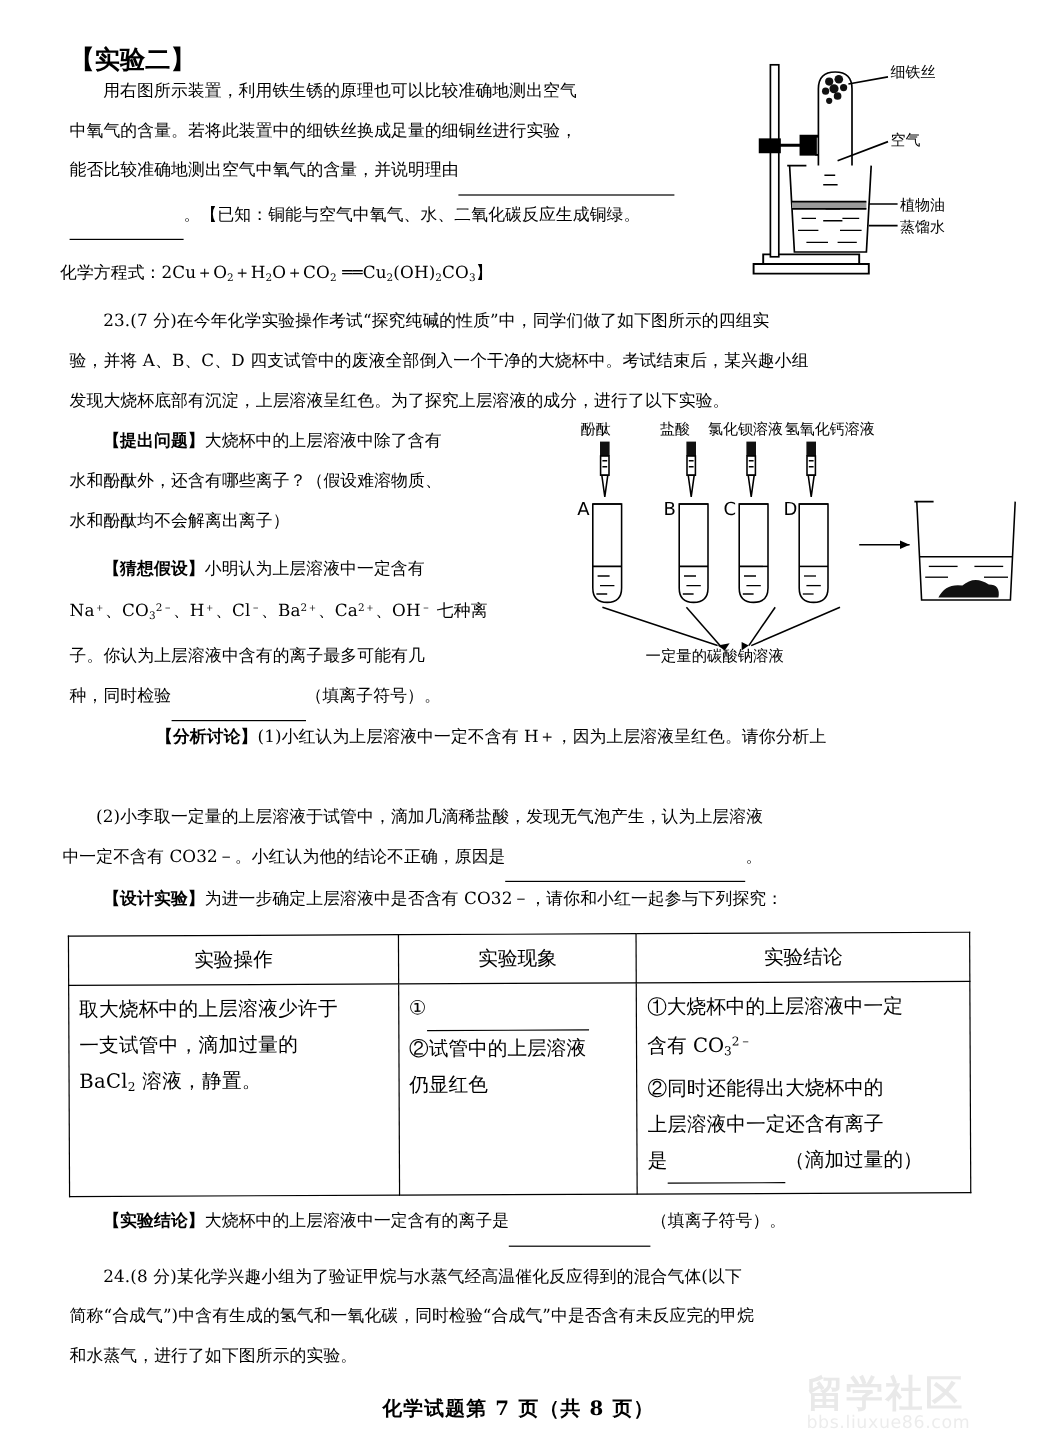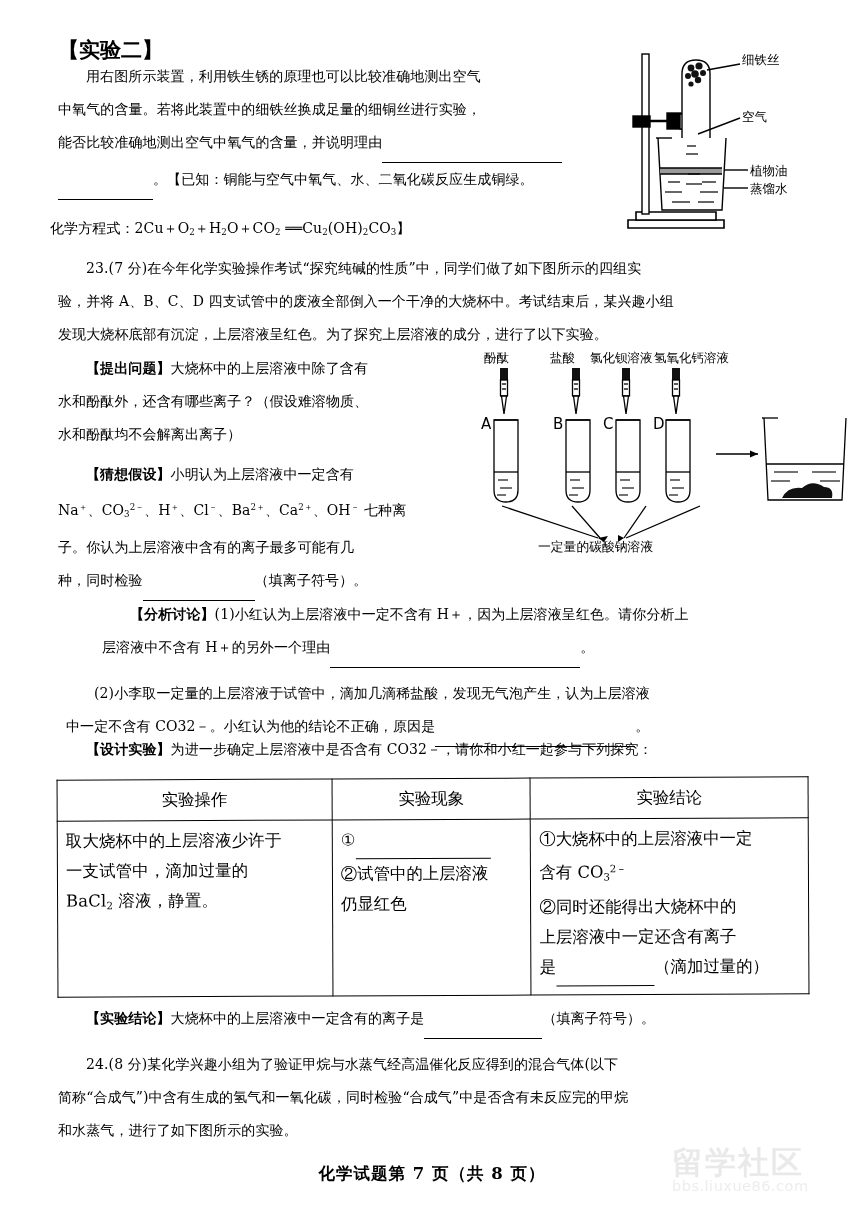--- a/index.html
+++ b/index.html
@@ -41,21 +41,21 @@
 
   
   #exp2-title { position: absolute; left: 58px; top: 36px; font-size: 21px; font-weight: 600;}
   #exp2-body  { position: absolute; left: 58px; top: 60px; width: 560px; }
   #exp2-eq    { position: absolute; left: 50px; top: 212px; width: 600px; font-size: 17px;}
 
   #q23        { position: absolute; left: 58px; top: 252px; width: 755px; }
   #q23-ask    { position: absolute; left: 58px; top: 352px; width: 400px; }
   #q23-guess  { position: absolute; left: 58px; top: 458px; width: 410px; }
   #q23-discuss{ position: absolute; left: 58px; top: 598px; width: 755px; margin-left: 44px; }
-  #q23-2      { position: absolute; left: 66px; top: 665px; width: 755px; margin-top: 12px; }
+  #q23-2      { position: absolute; left: 52px; top: 665px; width: 755px; }
   #q23-design { position: absolute; left: 58px; top: 733px; width: 755px; }
 
   #q23-concl  { position: absolute; left: 58px; top: 1002px; width: 760px; }
   #q24        { position: absolute; left: 58px; top: 1048px; width: 768px; }
 
   
   #exp-table {
     position: absolute;
     left: 57px;
     top: 778px;
@@ -327,23 +327,20 @@
       <text x="135" y="79" font-size="15">C</text>
       <text x="185" y="79" font-size="15">D</text>
 
       <text x="70" y="201" font-size="12.8">一定量的碳酸钠溶液</text>
     </svg>
   </div>
 
   <div id="q23-discuss">
     <p class="para indent">
       <span class="blk">【分析讨论】</span><span>(1)小红认为上层溶液中一定不含有 H＋，因为上层溶液呈红色。请你分析上</span>
-    </p>
-    <p class="para">
-      <span>层溶液中不含有 H＋的另外一个理由</span><span class="fill" style="width:250px">&nbsp;</span><span>。</span>
     </p>
   </div>
 
   <div id="q23-2">
     <p class="para indent">(2)小李取一定量的上层溶液于试管中，滴加几滴稀盐酸，发现无气泡产生，认为上层溶液</p>
     <p class="para">
       <span>中一定不含有 CO32－。小红认为他的结论不正确，原因是</span><span class="fill" style="width:200px">&nbsp;</span><span>。</span>
     </p>
   </div>
 

